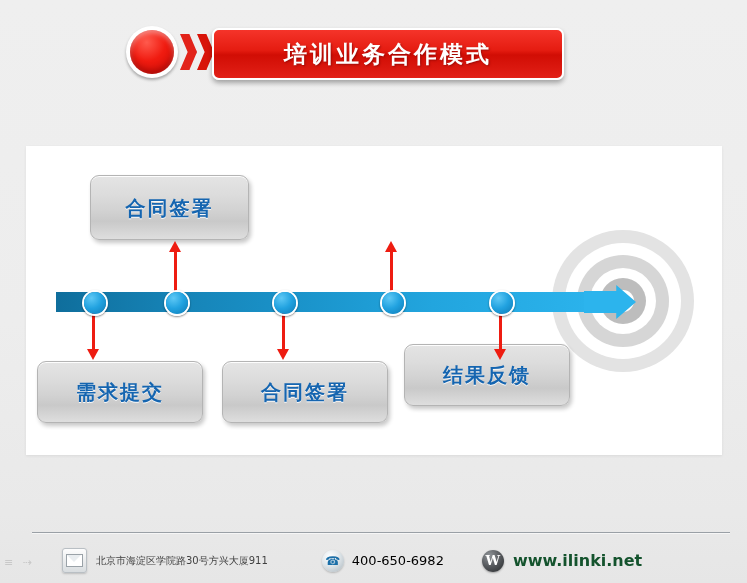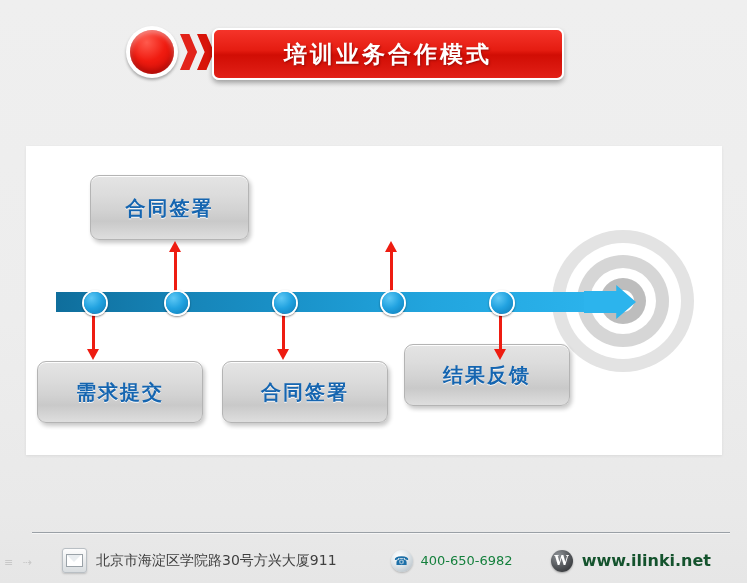--- a/index.html
+++ b/index.html
@@ -127,23 +127,23 @@
     background:#9aa0a6;
   }
   .footer-rule::after{
     content:"";position:absolute;left:0;top:1px;width:100%;height:1px;background:#f6f6f6;
   }
   .footer{
     position:absolute;left:0;top:538px;width:747px;height:45px;
     display:flex;align-items:center;
   }
   .f-item{display:flex;align-items:center;}
-  .f-item .txt{color:#15803d;font-size:14px;white-space:nowrap;}
+  .f-item .txt{color:#000000;font-size:14px;white-space:nowrap;}
   .f-item.addr{margin-left:62px;}
-  .f-item.addr .txt{font-size:14px;margin-left:9px;color:#3f3f3f;}
+  .f-item.addr .txt{font-size:10px;margin-left:9px;color:#3f3f3f;}
   .f-item.phone{margin-left:54px;}
   .f-item.phone .txt{font-size:13px;margin-left:8px;}
   .f-item.web{margin-left:38px;}
   .f-item.web .txt{font-size:16px;font-weight:bold;margin-left:9px;color:#14532d;}
 
   .ico-mail{
     width:23px;height:23px;border-radius:3px;
     background:linear-gradient(180deg,#fdfdfd,#d8dcdf);
     border:1px solid #b9bfc4;position:relative;
     box-shadow:0 1px 2px rgba(0,0,0,.18);

